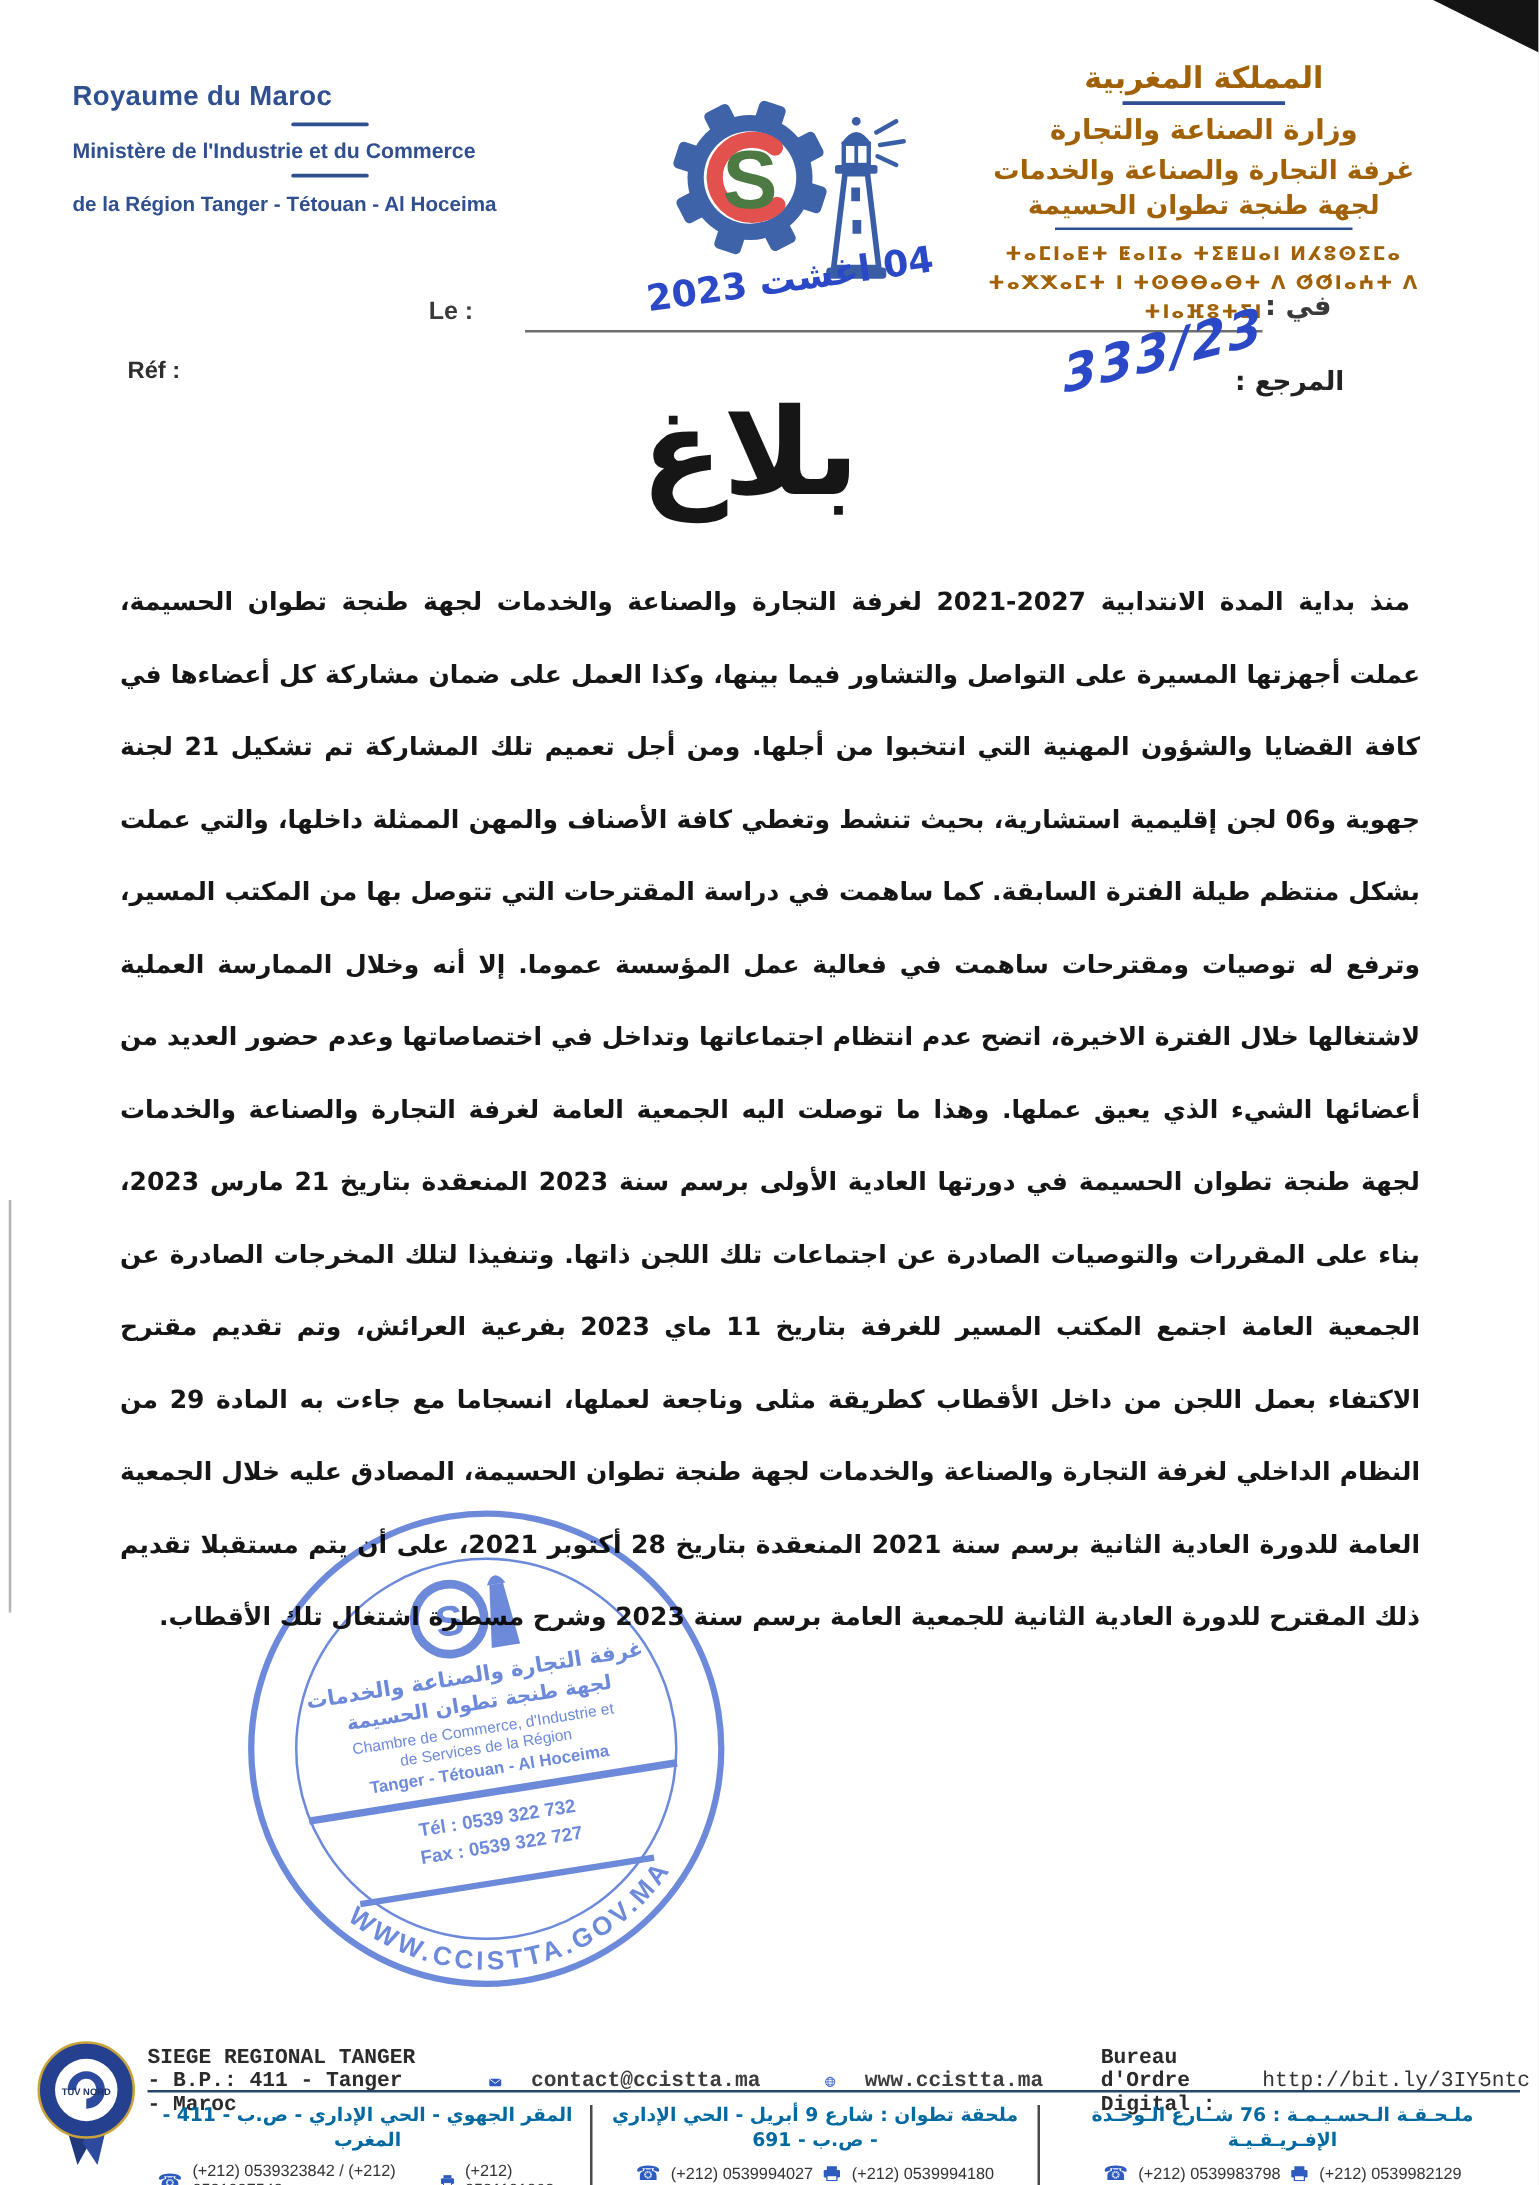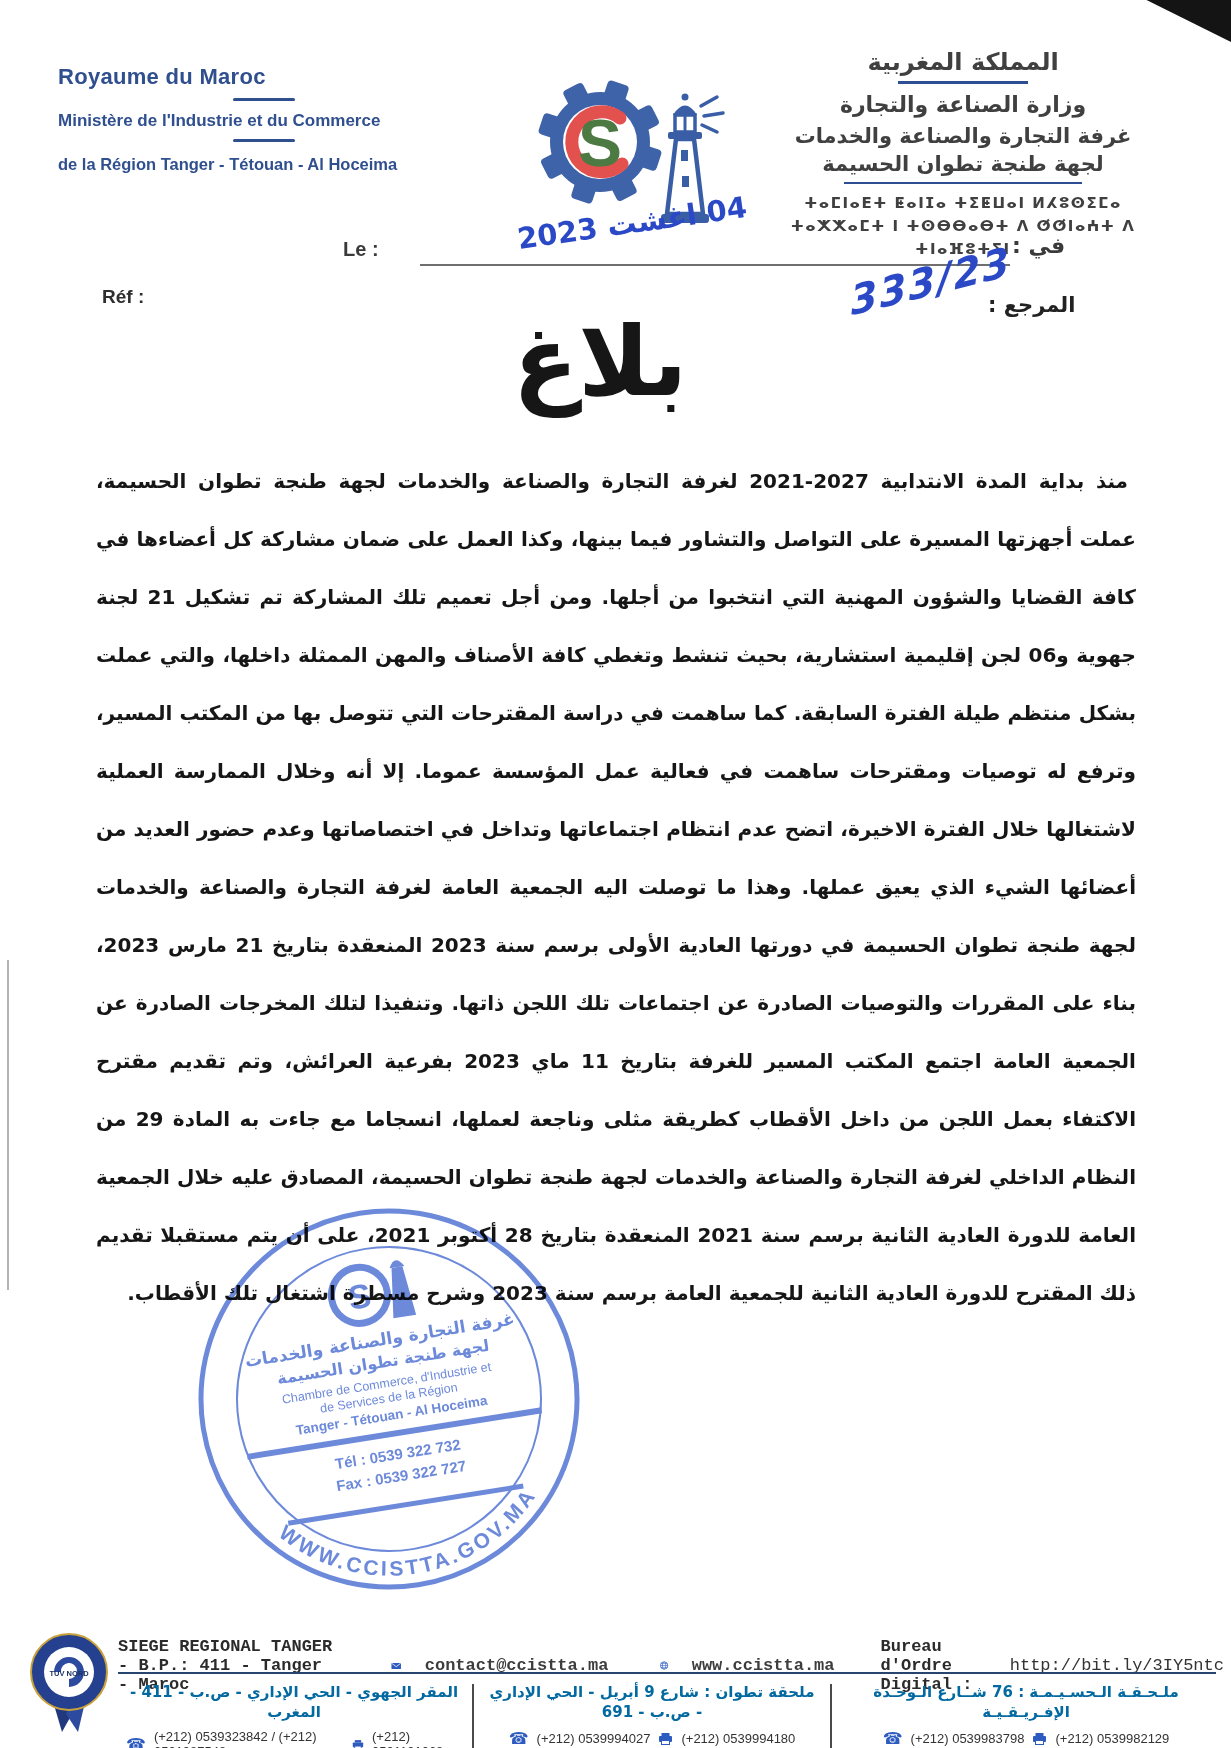--- a/index.html
+++ b/index.html
@@ -13,21 +13,21 @@
   .hdr-left {
     position:absolute; left:58px; top:64px; width:412px; 
     color:#2f4f8e; font-family:"Liberation Sans", sans-serif; font-weight:bold;
   }
   .hl1 { font-size:22px; letter-spacing:.3px; }
   .hdiv { width:62px; height:3px; background:#2f4f8e; margin:8px auto 10px; border-radius:2px; }
   .hl2 { font-size:17px; }
   .hl3, .hl4 { font-size:16.5px; line-height:24px; }
   .hdr-right {
     position:absolute; right:48px; top:48px; width:440px; text-align:center;
-    color:#404040; font-weight:bold; direction:rtl;
+    color:#a16207; font-weight:bold; direction:rtl;
   }
   .hr1 { font-size:24px; }
   .rdiv1 { width:130px; height:2.5px; background:#2e4e93; margin:5px auto 8px; }
   .hr2 { font-size:22px; margin-bottom:7px; }
   .hr3 { font-size:21px; margin-bottom:4px; }
   .hr4 { font-size:21px; }
   .rdiv2 { width:238px; height:2.5px; background:#2e4e93; margin:6px auto 8px; }
   .tif { font-size:15px; line-height:23px; letter-spacing:1.5px; direction:ltr; }
   .logo-box { position:absolute; left:538px; top:44px; width:196px; height:186px; }
   

